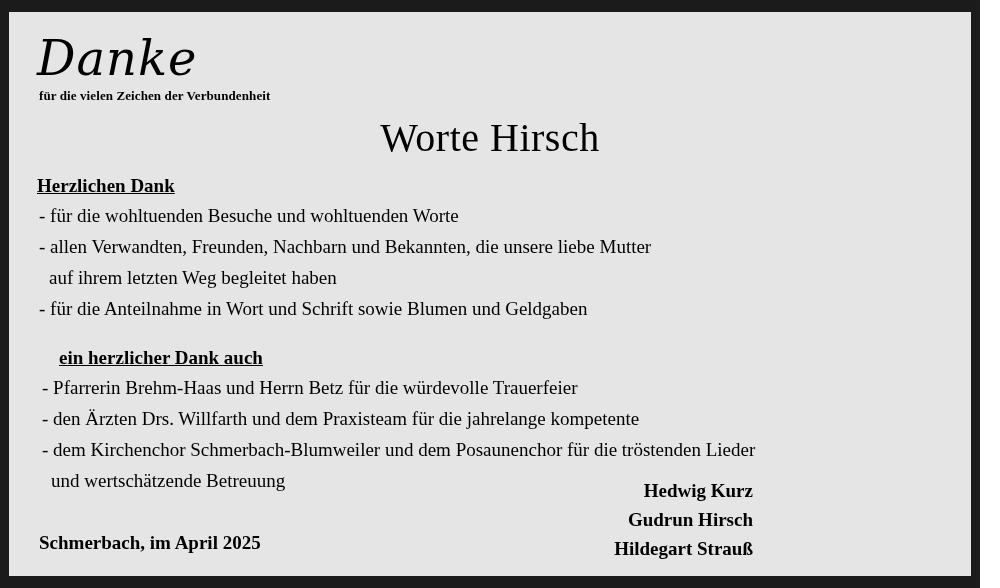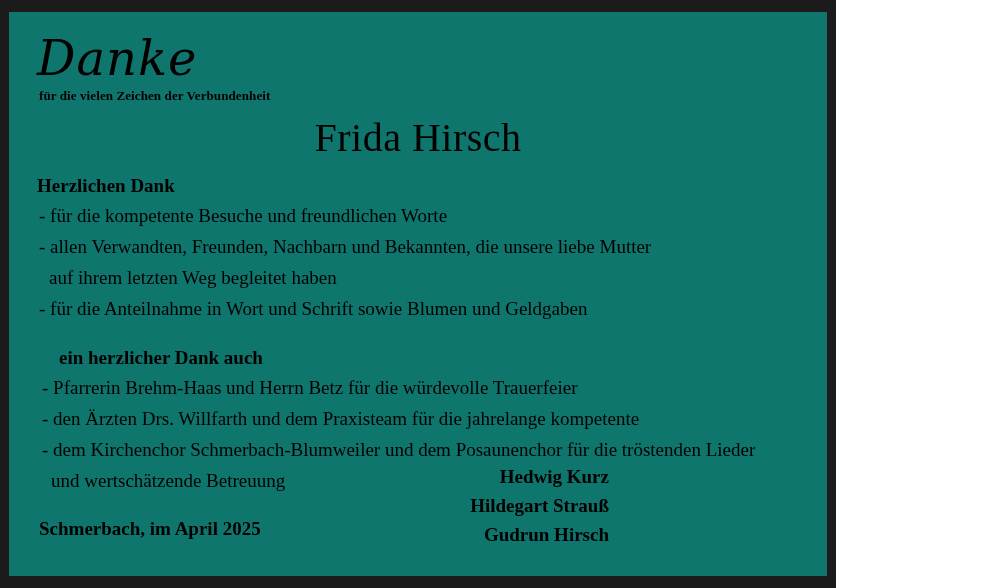--- a/index.html
+++ b/index.html
@@ -10,28 +10,28 @@
   body {
     width: 1000px;
     height: 588px;
     font-family: "Liberation Serif", serif;
     color: #000000;
     overflow: hidden;
   }
   .notice {
     position: relative;
     box-sizing: border-box;
-    width: 836px;
+    width: 980px;
     height: 588px;
-    background: #0f766e;
+    background: #e5e5e5;
     border-top: 12px solid #1b1b1b;
     border-bottom: 12px solid #1b1b1b;
     border-left: 9px solid #1b1b1b;
     border-right: 9px solid #1b1b1b;
-    padding: 14px 22px 28px 22px;
+    padding: 14px 22px 14px 22px;
   }
   .inner {
     position: relative;
     width: 100%;
     height: 100%;
   }
   .danke {
     font-family: "DejaVu Serif", serif;
     font-style: italic;
     font-size: 48px;
@@ -52,20 +52,21 @@
     font-size: 40px;
     text-align: center;
     margin: 10px 0 0 0;
     letter-spacing: 0.5px;
   }
   .section-head {
     font-family: "Liberation Serif", serif;
     font-weight: bold;
     font-size: 19px;
     margin: 14px 0 4px 6px;
+    text-decoration: underline;
   }
   .section-head.second {
     margin-top: 22px;
     margin-left: 28px;
   }
   .line {
     font-family: "Liberation Serif", serif;
     font-size: 19px;
     line-height: 1.63;
     margin-left: 8px;
@@ -103,38 +104,38 @@
 </head>
 <body>
 
 <div class="notice">
   <div class="inner">
 
     <div class="danke">Danke</div>
 
     <div class="subtitle">für die vielen Zeichen der Verbundenheit</div>
 
-    <div class="name">Frida Hirsch</div>
+    <div class="name">Worte Hirsch</div>
 
     <div class="section-head">Herzlichen Dank</div>
 
-    <div class="line">- für die kompetente Besuche und freundlichen Worte</div>
+    <div class="line">- für die wohltuenden Besuche und wohltuenden Worte</div>
     <div class="line">- allen Verwandten, Freunden, Nachbarn und Bekannten, die unsere liebe Mutter</div>
     <div class="line indent">auf ihrem letzten Weg begleitet haben</div>
     <div class="line">- für die Anteilnahme in Wort und Schrift sowie Blumen und Geldgaben</div>
 
     <div class="section-head second">ein herzlicher Dank auch</div>
 
     <div class="line group2">- Pfarrerin Brehm-Haas und Herrn Betz für die würdevolle Trauerfeier</div>
     <div class="line group2">- den Ärzten Drs. Willfarth und dem Praxisteam für die jahrelange kompetente</div>
     <div class="line group2">- dem Kirchenchor Schmerbach-Blumweiler und dem Posaunenchor für die tröstenden Lieder</div>
     <div class="line group2 indent">und wertschätzende Betreuung</div>
 
     <div class="signers">
       <div class="signer">Hedwig Kurz</div>
+      <div class="signer">Gudrun Hirsch</div>
       <div class="signer">Hildegart Strauß</div>
-      <div class="signer">Gudrun Hirsch</div>
     </div>
 
     <div class="place">Schmerbach, im April 2025</div>
 
   </div>
 </div>
 
 </body></html>

